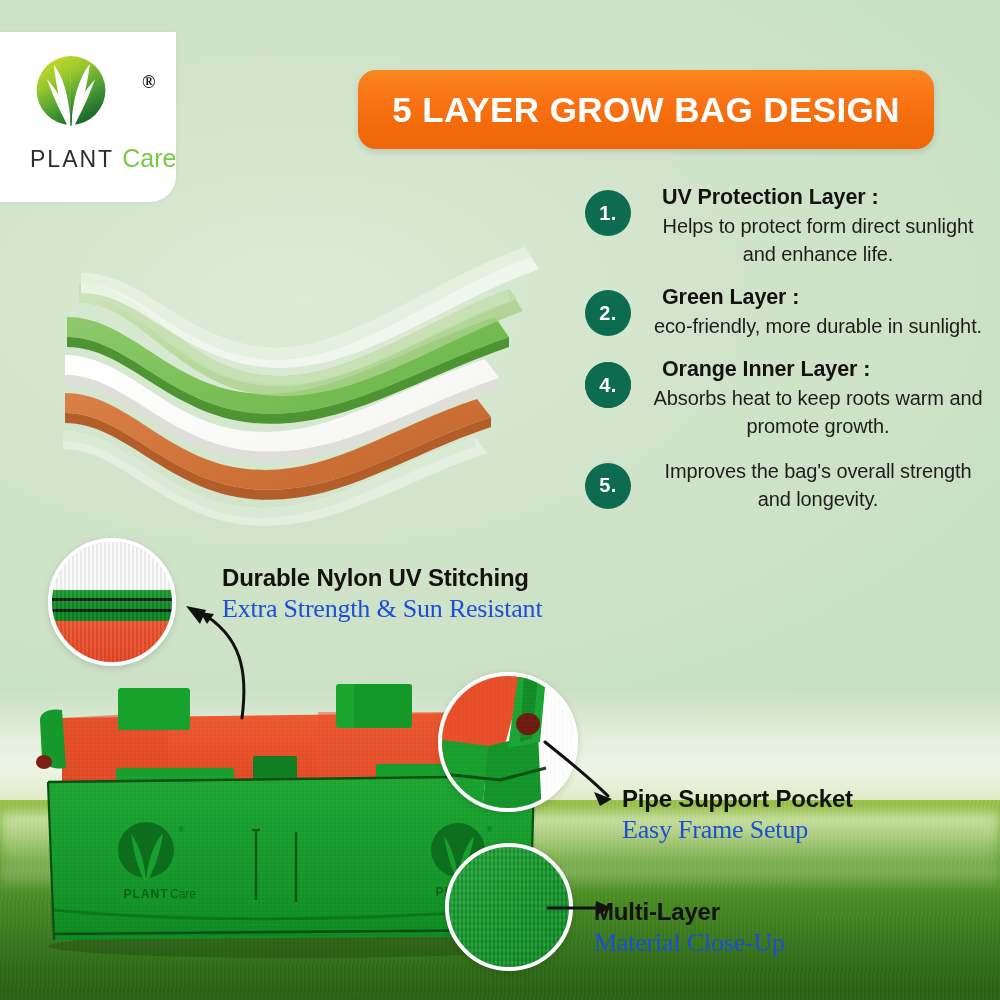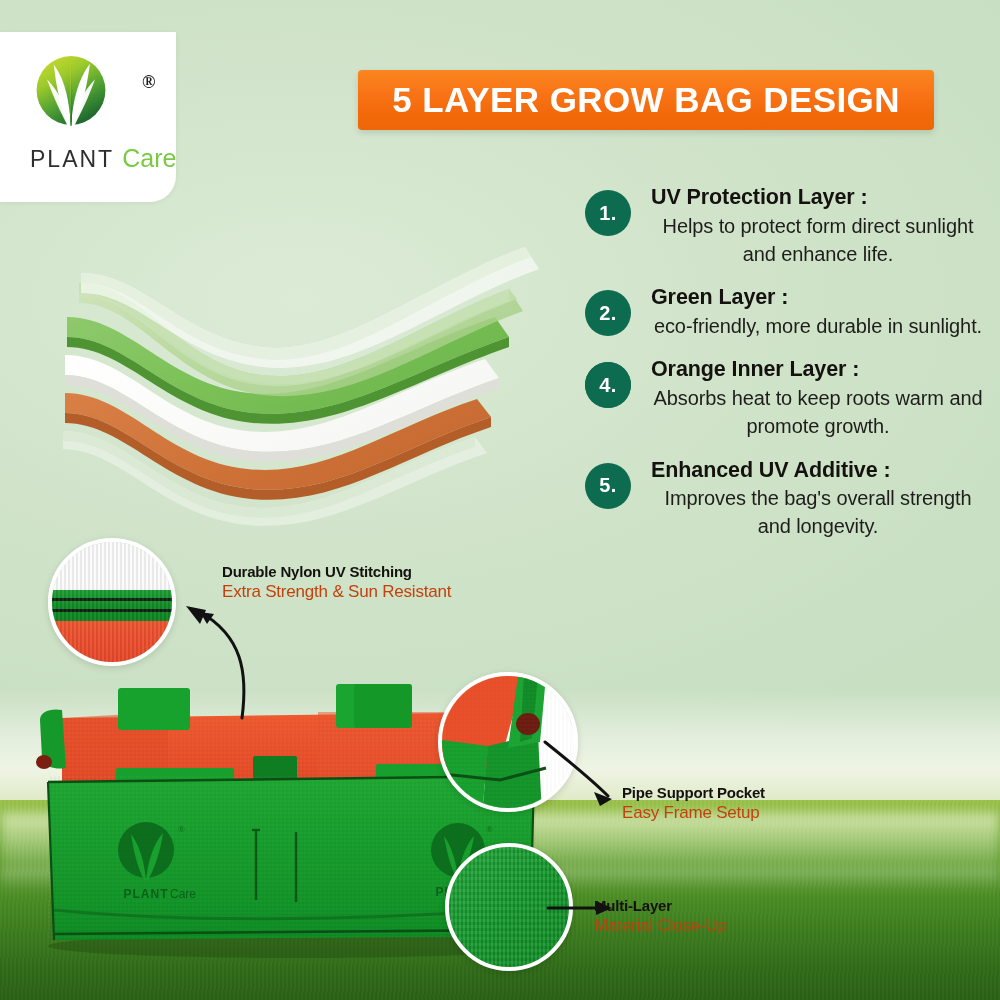--- a/index.html
+++ b/index.html
@@ -79,22 +79,22 @@
     position:absolute; left:30px; top:112px;
     width:150px; text-align:left;
     font-size:24px; letter-spacing:1.4px; white-space:nowrap;
   }
   .logo-word .w1{ color:#2e2e2e; font-weight:500; letter-spacing:2px; font-size:23px;}
   .logo-word .w2{ color:#7ac943; font-weight:400; letter-spacing:0px; font-size:25px;}
 
   
   .title-banner{
     position:absolute; left:358px; top:70px;
-    width:576px; height:60px;
-    border-radius:4px;
+    width:576px; height:79px;
+    border-radius:18px;
     background:linear-gradient(to bottom, #f9861f 0%, #f97316 40%, #f26a0a 70%, #ef6608 100%);
     box-shadow:0 3px 6px rgba(0,0,0,.12);
     display:flex; align-items:center; justify-content:center;
   }
   .title-text{
     color:#ffffff;
     font-size:35px;
     font-weight:bold;
     letter-spacing:.4px;
     white-space:nowrap;
@@ -110,21 +110,21 @@
     position:absolute; left:0; top:6px;
     width:46px; height:46px; border-radius:50%;
     background:#0d6b4f;
     color:#fff; font-size:20px; font-weight:bold;
     display:flex; align-items:center; justify-content:center;
     letter-spacing:.5px;
   }
   .feature .ftext{ margin-left:66px; }
   .feature .fhead{
     font-size:21.5px; font-weight:bold; color:#14110f;
-    line-height:1.28; letter-spacing:-.1px;
+    line-height:1.28; letter-spacing:-.1px;margin-left:11px;
   }
   .feature .fbody{
     font-size:20px; color:#1f1d1b; line-height:1.42;
     letter-spacing:-.1px;
     text-align:center;
   }
 
   
   .stitch-circle{
     position:absolute; left:48px; top:538px;
@@ -147,22 +147,22 @@
   .stitch-orange{
     position:absolute; left:0; right:0; top:66%; bottom:0;
     background:linear-gradient(to bottom,#ef5631,#e8482a);
   }
   .stitch-tex{
     position:absolute; inset:0;
     background:repeating-linear-gradient(90deg, rgba(0,0,0,.07) 0 2px, rgba(255,255,255,.05) 2px 4px);
   }
 
   .callout-stitch{ position:absolute; left:222px; top:563px; width:340px; }
-  .co-head{ font-size:15px; font-weight:bold; color:#14110f; line-height:1.22; letter-spacing:-.2px; }
-  .co-sub{ font-size:17px; color:#c2410c; line-height:1.3; letter-spacing:-.2px; }
+  .co-head{ font-size:24px; font-weight:bold; color:#14110f; line-height:1.22; letter-spacing:-.2px; }
+  .co-sub{ font-size:26px; color:#1d4ed8; line-height:1.3; letter-spacing:-.2px;font-family:Liberation Serif, serif; }
 
   
   .callout-pipe{ position:absolute; left:622px; top:784px; width:330px; }
   .callout-multi{ position:absolute; left:594px; top:897px; width:330px; }
 
   
   .bag{ position:absolute; left:18px; top:672px; width:560px; height:288px; }
 
   .pipe-circle{
     position:absolute; left:438px; top:672px;
@@ -308,21 +308,20 @@
       <div class="badge">4.</div>
       <div class="ftext">
         <div class="fhead">Orange Inner Layer :</div>
         <div class="fbody">Absorbs heat to keep roots warm and promote growth.</div>
       </div>
     </div>
 
     <div class="feature">
       <div class="badge">5.</div>
       <div class="ftext">
-        <div class="fhead">Enhanced UV Additive :</div>
         <div class="fbody">Improves the bag's overall strength and longevity.</div>
       </div>
     </div>
 
   </div>
 
   <svg class="bag" viewBox="0 0 560 288">
     <defs>
       <linearGradient id="bagFront" x1="0" y1="0" x2="0" y2="1">
         <stop offset="0%" stop-color="#20ad34"></stop>

